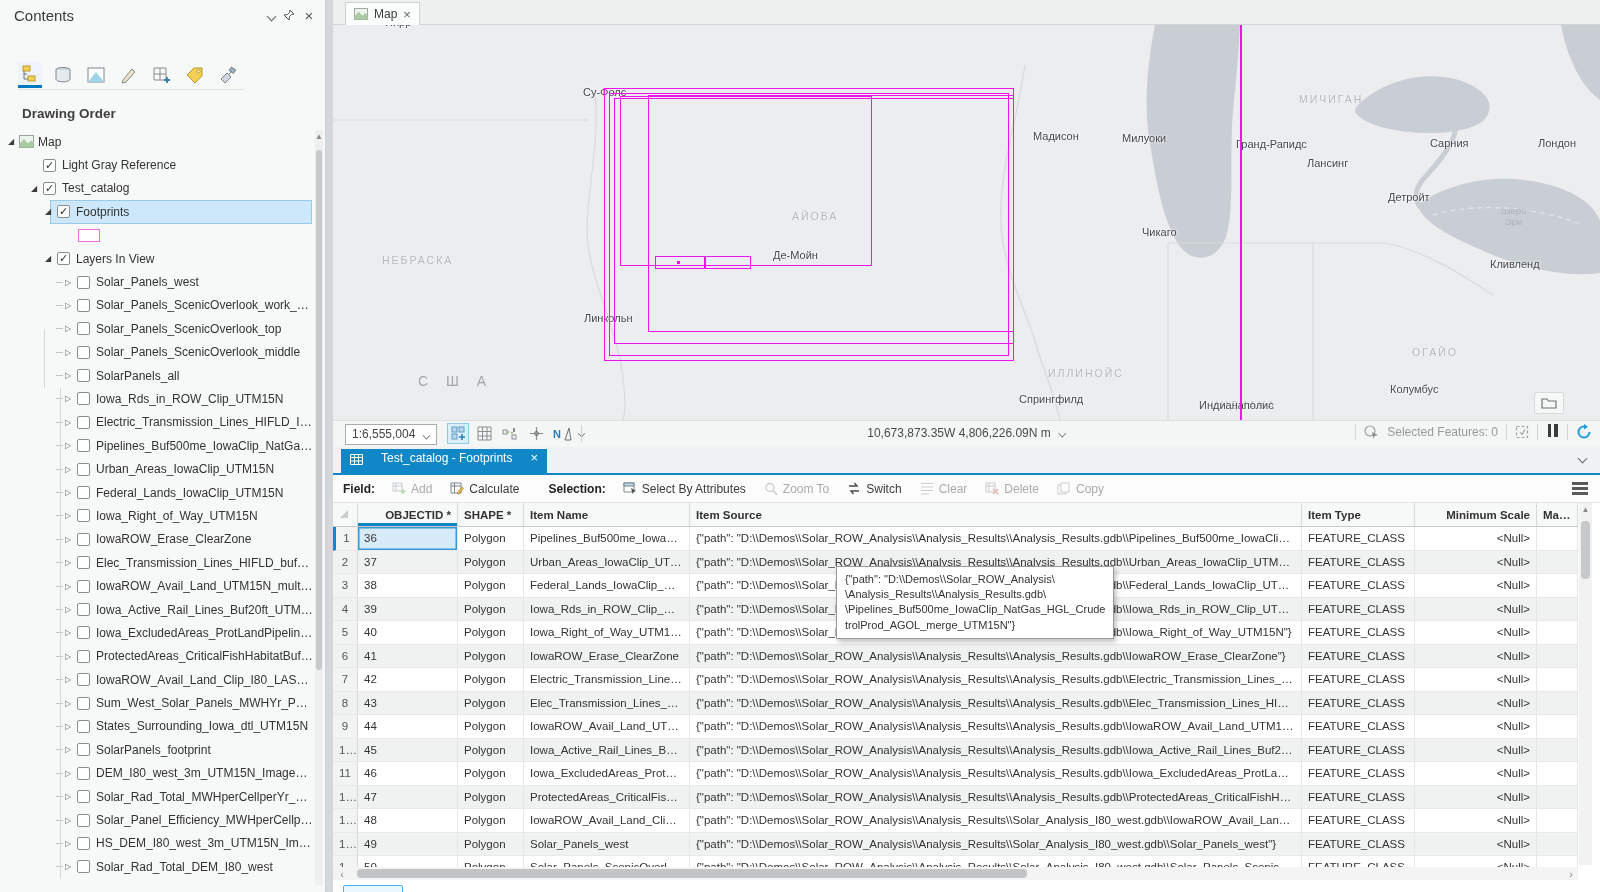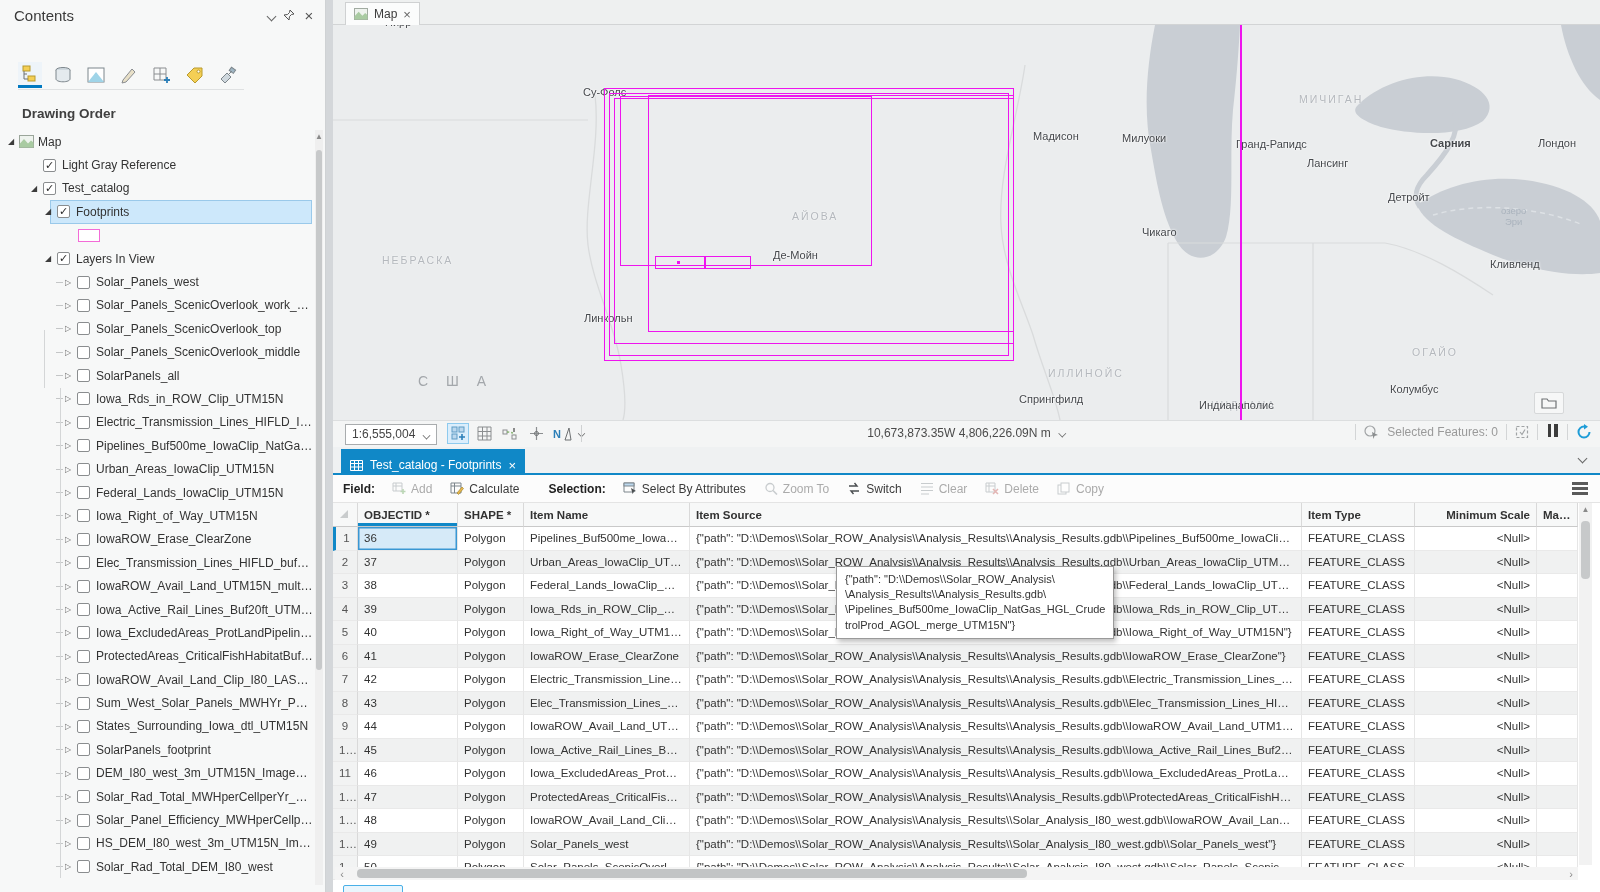--- a/index.html
+++ b/index.html
@@ -88,41 +88,41 @@
   #coords { position:absolute; left:50%; transform:translateX(-50%); top:5px; color:#4a4a4a;
     display:flex; gap:8px; align-items:center; cursor:pointer;justify-content:space-between; }
   #sb-right { position:absolute; right:8px; top:3px; display:flex; align-items:center; gap:8px; color:#9a9a9a; }
   #sb-right .sep { width:1px; height:16px; background:#d3d5d6; }
   #pause-ic span { display:inline-block; width:3.5px; height:13px; background:#3c3c3c; margin:0 1.5px; }
 
   
   #table-panel { position:absolute; left:0; top:447px; width:1267px; height:445px; background:#fff; }
   #table-tabstrip { position:absolute; left:0; top:0; width:100%; height:26px; background:#eff1f2; }
   #table-tab { position:absolute; left:8px; top:2px; height:24px; background:#1088c7; color:#fff;
-    display:flex; align-items:center; gap:7px; padding:16px 9px; font-size:12px; cursor:pointer; }
+    display:flex; align-items:flex-end; gap:18px; padding:16px 9px; font-size:12px; cursor:pointer; }
   #table-tab .x { color:#fff; font-size:13px; cursor:pointer; }
   #tabstrip-chev { position:absolute; right:14px; top:8px; cursor:pointer; }
   #blue-line { position:absolute; left:0; top:26px; width:100%; height:2px; background:#1088c7; }
   #table-toolbar { position:absolute; left:0; top:28px; width:100%; height:28px; background:#fcfcfc;
     border-bottom:1px solid #e4e4e4; display:flex; align-items:center; padding-left:10px; gap:4px; font-size:12px; }
   .tb-label { font-weight:bold; color:#222; margin-right:6px; }
   .tb-btn { display:flex; align-items:center; gap:5px; padding:3px 7px; color:#3b3b3b; cursor:pointer; }
   .tb-btn.disabled { color:#ababab; }
   .tb-btn.disabled svg { opacity:.4; }
   #tb-menu { position:absolute; right:12px; top:7px; width:16px; cursor:pointer; }
   #tb-menu div { height:3px; background:#5a5a5a; margin-bottom:2px; }
 
   
   #tbl { position:absolute; left:0; top:56px; width:1245px; }
   .trow { display:grid; grid-template-columns:25px 100px 66px 166px 612px 113px 122px 41px; }
   .trow > div { padding:0 6px; font-size:11.5px; line-height:22.5px; white-space:nowrap; overflow:hidden;
     text-overflow:ellipsis; border-right:1px solid #e6e6e6; border-bottom:1px solid #e9e9e9; }
   #tbl-head .hc { height:24px; line-height:24px; font-weight:bold; color:#323232; background:#f7f8f8;
     border-right:1px solid #d9d9d9; border-bottom:1px solid #c9c9c9; cursor:pointer; }
-  #tbl-head .hc.sorted { box-shadow:inset 0 -3px 0 #1088c7; }
+  #tbl-head .hc.sorted { box-shadow:inset 0 -3px 0 #1088c7;text-align:right; }
   #tbl-head .hc.num, .trow .num { text-align:right; }
   .trow.alt > div { background:#f0f1f1; }
   .trow .rn { background:#f2f3f3; color:#555; text-align:center; border-right:1px solid #d9d9d9; }
   .trow.r1sel .rn { border-left:3px solid #1088c7; }
   .cell-sel { background:#d6eaf8 !important; box-shadow:inset 0 0 0 1.5px #3a97d3; }
   #tbl-vscroll { position:absolute; right:8px; top:56px; width:13px; height:362px; background:#f2f2f2; }
   #tbl-vscroll .thumb { position:absolute; left:2px; top:18px; width:9px; height:58px; background:#c7c9ca; border-radius:4px; }
   #tbl-vscroll .up { position:absolute; top:2px; width:13px; text-align:center; font-size:8px; color:#8a8a8a; }
   #tbl-hscroll { position:absolute; left:2px; top:420px; width:1243px; height:13px; background:#f4f4f4;
     display:flex; align-items:center; }
@@ -433,21 +433,21 @@
         <span class="state" style="left: 966px; top: 68px;">МИЧИГАН</span>
         <span class="state" style="left: 715px; top: 342px;">ИЛЛИНОЙС</span>
         <span class="state" style="left: 878px; top: 374px; text-align: right;">ИНДИАНА</span>
         <span class="state" style="left: 1079px; top: 321px;">ОГАЙО</span>
         <span class="city" style="left: 52px; top: -9px;">Пирр</span>
         <span class="city" style="left: 250px; top: 61px;">Су-Фолс</span>
         <span class="city" style="left: 700px; top: 105px;">Мадисон</span>
         <span class="city" style="left: 789px; top: 107px;">Милуоки</span>
         <span class="city" style="left: 903px; top: 113px;">Гранд-Рапидс</span>
         <span class="city" style="left: 974px; top: 132px;">Лансинг</span>
-        <span class="city" style="left: 1097px; top: 112px; font-weight: bold;">Сарния</span>
+        <span class="city" style="left: 1097px; top: 112px;">Сарния</span>
         <span class="city" style="left: 1205px; top: 112px;">Лондон</span>
         <span class="city" style="left: 1055px; top: 166px;">Детройт</span>
         <span class="city" style="left: 809px; top: 201px;">Чикаго</span>
         <span class="city" style="left: 1126px; top: 233px; margin-left: 31px;">Кливленд</span>
         <span class="city" style="left: 440px; top: 224px;">Де-Мойн</span>
         <span class="city" style="left: 251px; top: 287px;">Линкольн</span>
         <span class="city" style="left: 686px; top: 368px;">Спрингфилд</span>
         <span class="city" style="left: 866px; top: 374px;">Индианаполис</span>
         <span class="city" style="left: 1057px; top: 358px;">Колумбус</span>
         <span class="country" style="left: 85px; top: 348px;">С Ш А</span>

